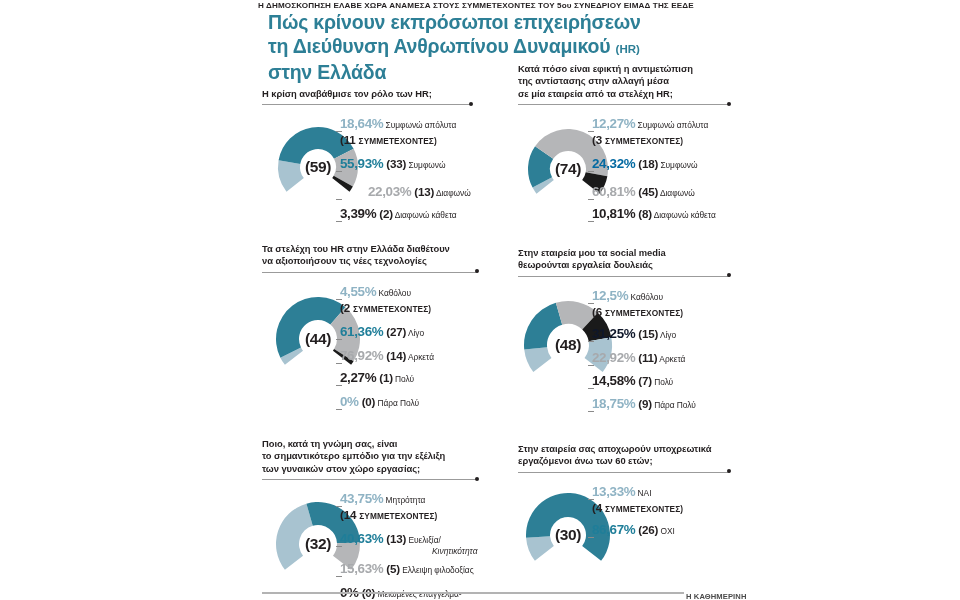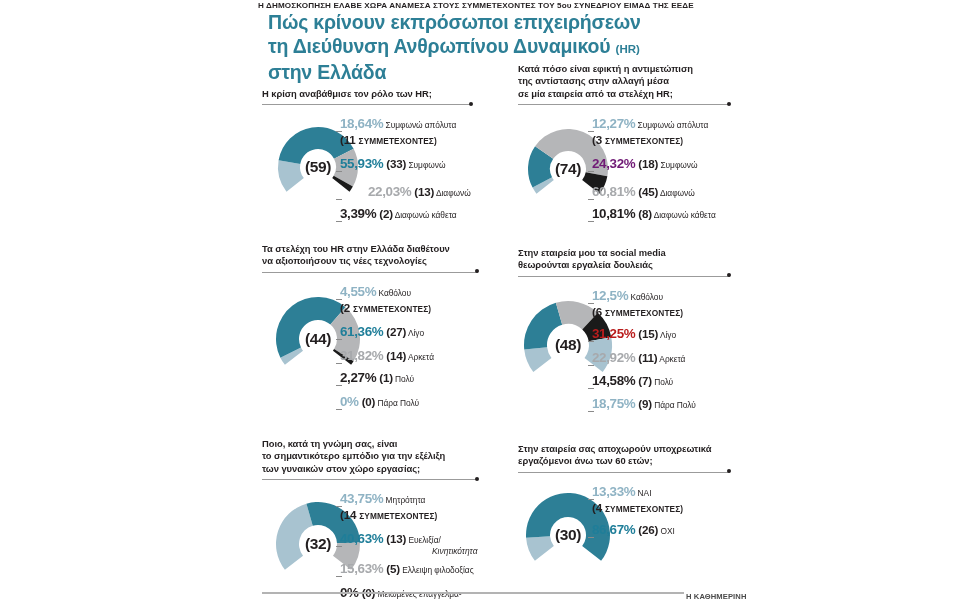--- a/index.html
+++ b/index.html
@@ -227,21 +227,21 @@
         <div class="chart-area">
           <div class="donut-wrap" style="left: 4px; top: 6px;"><svg width="90" height="98" viewBox="0 0 90 98">
               <path d="M 14.47956985573111 78.6264590130263 A 40 40 0 0 1 10.561876761343186 72.55099515718152 L 30.052844542604433 62.347947820731676 A 18 18 0 0 0 31.815806435079 65.08190655586185 Z" fill="#a8c3d0"></path>
               <path d="M 10.561876761343186 72.55099515718152 A 40 40 0 0 1 13.088213548430332 31.266449626899995 L 31.18969609679365 43.769902332105 A 18 18 0 0 0 30.052844542604433 62.347947820731676 Z" fill="#2d7f96"></path>
               <path d="M 13.088213548430332 31.266449626899995 A 40 40 0 0 1 85.35244820105657 61.16832062502504 L 63.70860169047546 57.225744281261264 A 18 18 0 0 0 31.18969609679365 43.769902332105 Z" fill="#b5b6b8"></path>
               <path d="M 85.35244820105657 61.16832062502504 A 40 40 0 0 1 77.52043014426889 78.6264590130263 L 60.184193564921 65.08190655586185 A 18 18 0 0 0 63.70860169047546 57.225744281261264 Z" fill="#1a1a1a"></path>
             </svg><div class="donut-total" style="left: 20px; top: 45px; width: 52px;">(74)</div></div>
           <div class="legend" style="left: 74px; top: 8px;">
             <div class="legend-row" style="top: 0px; left: 0px;"><span class="pct" style="color: rgb(143, 179, 196);">12,27%</span><span class="lbl"> Συμφωνώ απόλυτα</span></div>
             <div class="sub-participants" style="top: 16px; left: 0px;"><span>(3 </span><span class="sp-word">ΣΥΜΜΕΤΕΧΟΝΤΕΣ)</span></div>
-            <div class="legend-row" style="top: 40px; left: 0px;"><span class="pct" style="color: #701a75;">24,32%</span><span class="cnt"> (18)</span><span class="lbl"> Συμφωνώ</span></div>
+            <div class="legend-row" style="top: 40px; left: 0px;"><span class="pct" style="color: #0369a1;">24,32%</span><span class="cnt"> (18)</span><span class="lbl"> Συμφωνώ</span></div>
             <div class="legend-row" style="top: 68px; left: 0px;"><span class="pct" style="color: rgb(167, 169, 172);">60,81%</span><span class="cnt"> (45)</span><span class="lbl"> Διαφωνώ</span></div>
             <div class="legend-row" style="top: 90px; left: 0px;"><span class="pct" style="color: rgb(35, 31, 32);">10,81%</span><span class="cnt"> (8)</span><span class="lbl"> Διαφωνώ κάθετα</span></div>
           </div>
           <div class="leader leader-h" style="left: 70px; width: 6px; top: 22px;"></div>
           <div class="leader leader-h" style="left: 70px; width: 6px; top: 62px;"></div>
           <div class="leader leader-h" style="left: 70px; width: 6px; top: 90px;"></div>
           <div class="leader leader-h" style="left: 70px; width: 6px; top: 112px;"></div>
         </div>
       </div>
       <div class="panel" style="left: 262px; top: 243px;">
@@ -257,21 +257,21 @@
           <div class="donut-wrap" style="left: 8px; top: 6px;"><svg width="94" height="102" viewBox="0 0 94 102">
               <path d="M 14.903548348517667 81.85778196367764 A 42 42 0 0 1 10.364474412060048 74.64315460750989 L 30.97440509117002 64.43380803673065 A 19 19 0 0 0 33.02779568147228 67.6975680311875 Z" fill="#a8c3d0"></path>
               <path d="M 10.364474412060048 74.64315460750989 A 42 42 0 0 1 75.40457925351568 24.172511315880133 L 60.39730966230471 41.60185035718387 A 19 19 0 0 0 30.97440509117002 64.43380803673065 Z" fill="#2d7f96"></path>
               <path d="M 75.40457925351568 24.172511315880133 A 42 42 0 0 1 83.5444872278886 78.37385589715069 L 64.07964898404484 66.12150623918721 A 19 19 0 0 0 60.39730966230471 41.60185035718387 Z" fill="#b5b6b8"></path>
               <path d="M 83.5444872278886 78.37385589715069 A 42 42 0 0 1 81.09645165148231 81.85778196367767 L 62.972204318527716 67.69756803118752 A 19 19 0 0 0 64.07964898404484 66.12150623918721 Z" fill="#1a1a1a"></path>
             </svg><div class="donut-total" style="left: 22px; top: 47px; width: 52px;">(44)</div></div>
           <div class="legend" style="left: 78px; top: 8px;">
             <div class="legend-row" style="top: 0px; left: 0px;"><span class="pct" style="color: rgb(143, 179, 196);">4,55%</span><span class="lbl"> Καθόλου</span></div>
             <div class="sub-participants" style="top: 16px; left: 0px;"><span>(2 </span><span class="sp-word">ΣΥΜΜΕΤΕΧΟΝΤΕΣ)</span></div>
             <div class="legend-row" style="top: 40px; left: 0px;"><span class="pct" style="color: rgb(31, 126, 153);">61,36%</span><span class="cnt"> (27)</span><span class="lbl"> Λίγο</span></div>
-            <div class="legend-row" style="top: 64px; left: 0px;"><span class="pct" style="color: rgb(167, 169, 172);">31,82%</span><span class="cnt"> (14)</span><span class="lbl"> Αρκετά</span></div>
+            <div class="legend-row" style="top: 64px; left: 0px;"><span class="pct" style="color: rgb(167, 169, 172);">76,92%</span><span class="cnt"> (14)</span><span class="lbl"> Αρκετά</span></div>
             <div class="legend-row" style="top: 86px; left: 0px;"><span class="pct" style="color: rgb(35, 31, 32);">2,27%</span><span class="cnt"> (1)</span><span class="lbl"> Πολύ</span></div>
             <div class="legend-row" style="top: 110px; left: 0px;"><span class="pct" style="color: rgb(143, 179, 196);">0%</span><span class="cnt"> (0)</span><span class="lbl"> Πάρα Πολύ</span></div>
           </div>
           <div class="leader leader-h" style="left: 74px; width: 6px; top: 22px;"></div>
           <div class="leader leader-h" style="left: 74px; width: 6px; top: 62px;"></div>
           <div class="leader leader-h" style="left: 74px; width: 6px; top: 86px;"></div>
           <div class="leader leader-h" style="left: 74px; width: 6px; top: 108px;"></div>
           <div class="leader leader-h" style="left: 74px; width: 6px; top: 132px;"></div>
         </div>
       </div>
@@ -288,21 +288,21 @@
           <div class="donut-wrap" style="left: 4px; top: 6px;"><svg width="94" height="106" viewBox="0 0 94 106">
               <path d="M 11.32752684130422 85.08910491432894 A 44 44 0 0 1 2.241036603795969 62.59925238377674 L 25.115040197266257 60.195097728620716 A 21 21 0 0 0 29.451774174258833 70.92889098183882 Z" fill="#a8c3d0"></path>
               <path d="M 2.241036603795969 62.59925238377674 A 44 44 0 0 1 33.87195634405204 15.704485378713969 L 40.21161552784302 37.8135043852953 A 21 21 0 0 0 25.115040197266257 60.195097728620716 Z" fill="#2d7f96"></path>
               <path d="M 33.87195634405204 15.704485378713969 A 44 44 0 0 1 75.82502620686499 25.65084526977843 L 60.23467159873101 42.560630696939704 A 21 21 0 0 0 40.21161552784302 37.8135043852953 Z" fill="#b5b6b8"></path>
               <path d="M 75.82502620686499 25.65084526977843 A 44 44 0 0 1 89.33154113253715 50.35948018265506 L 66.68096281325637 54.353388268994465 A 21 21 0 0 0 60.23467159873101 42.560630696939704 Z" fill="#1a1a1a"></path>
               <path d="M 89.33154113253715 50.35948018265506 A 44 44 0 0 1 80.67247315869577 85.08910491432896 L 62.54822582574116 70.92889098183882 A 21 21 0 0 0 66.68096281325637 54.353388268994465 Z" fill="#a8c3d0"></path>
             </svg><div class="donut-total" style="left: 20px; top: 49px; width: 52px;">(48)</div></div>
           <div class="legend" style="left: 74px; top: 8px;">
             <div class="legend-row" style="top: 0px; left: 0px;"><span class="pct" style="color: rgb(143, 179, 196);">12,5%</span><span class="lbl"> Καθόλου</span></div>
             <div class="sub-participants" style="top: 16px; left: 0px;"><span>(6 </span><span class="sp-word">ΣΥΜΜΕΤΕΧΟΝΤΕΣ)</span></div>
-            <div class="legend-row" style="top: 38px; left: 0px;"><span class="pct" style="color: #b91c1c;">31,25%</span><span class="cnt"> (15)</span><span class="lbl"> Λίγο</span></div>
+            <div class="legend-row" style="top: 38px; left: 0px;"><span class="pct" style="color: #0f172a;">31,25%</span><span class="cnt"> (15)</span><span class="lbl"> Λίγο</span></div>
             <div class="legend-row" style="top: 62px; left: 0px;"><span class="pct" style="color: rgb(167, 169, 172);">22,92%</span><span class="cnt"> (11)</span><span class="lbl"> Αρκετά</span></div>
             <div class="legend-row" style="top: 85px; left: 0px;"><span class="pct" style="color: rgb(35, 31, 32);">14,58%</span><span class="cnt"> (7)</span><span class="lbl"> Πολύ</span></div>
             <div class="legend-row" style="top: 108px; left: 0px;"><span class="pct" style="color: rgb(143, 179, 196);">18,75%</span><span class="cnt"> (9)</span><span class="lbl"> Πάρα Πολύ</span></div>
           </div>
           <div class="leader leader-h" style="left: 70px; width: 6px; top: 22px;"></div>
           <div class="leader leader-h" style="left: 70px; width: 6px; top: 60px;"></div>
           <div class="leader leader-h" style="left: 70px; width: 6px; top: 84px;"></div>
           <div class="leader leader-h" style="left: 70px; width: 6px; top: 107px;"></div>
           <div class="leader leader-h" style="left: 70px; width: 6px; top: 130px;"></div>
         </div>

